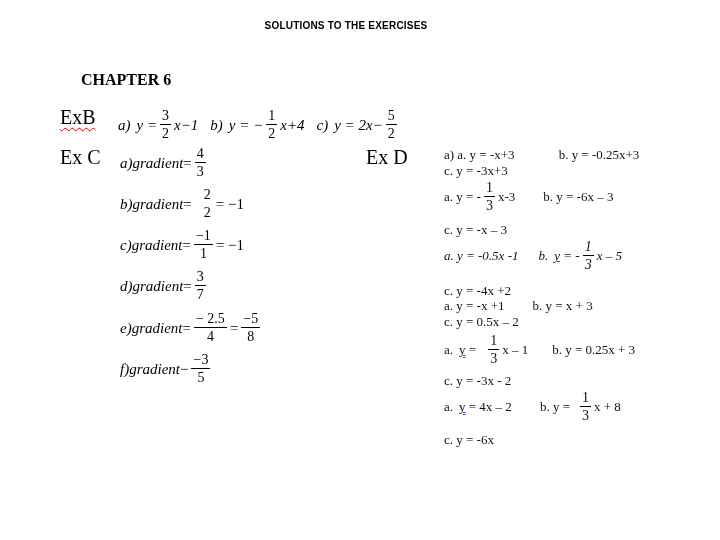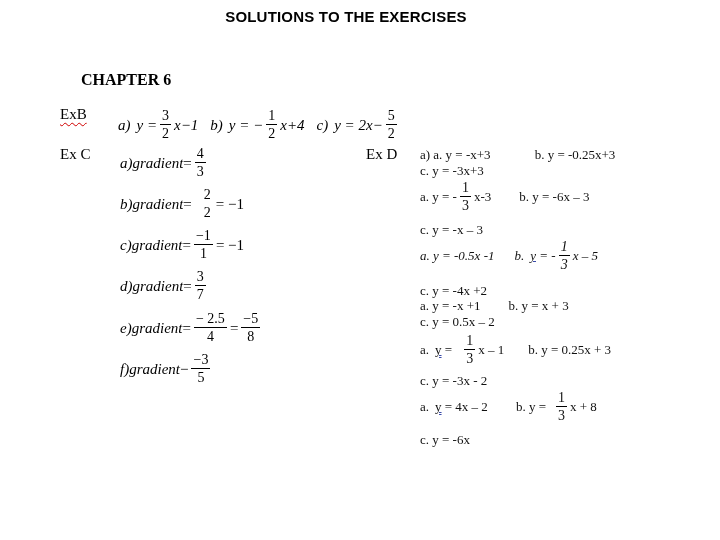--- a/index.html
+++ b/index.html
@@ -1,28 +1,28 @@
 <!DOCTYPE html>
 <html><head>
   <meta charset="utf-8">
   <style>
     html, body { margin:0; padding:0; background:#ffffff; }
     body { width:720px; height:540px; position:relative; overflow:hidden; color:#000; }
     .abs { position:absolute; white-space:nowrap; }
-    .title { left:0; width:692px; top:8px; text-align:center; font-family:"Liberation Sans", sans-serif; font-weight:bold; font-size:15px; letter-spacing:0.2px; }
+    .title { left:0; width:692px; top:20px; text-align:center; font-family:"Liberation Sans", sans-serif; font-weight:bold; font-size:10px; letter-spacing:0.2px; }
     .chapter { left:81px; top:71px; font-family:"Liberation Serif", serif; font-weight:bold; font-size:16px; }
-    .exlabel { font-family:"Liberation Serif", serif; font-size:15px; }
+    .exlabel { font-family:"Liberation Serif", serif; font-size:20px; }
     .spell { text-decoration: underline wavy #d00000; text-underline-offset:3px; text-decoration-thickness:1px; }
     .math { font-family:"Liberation Serif", serif; font-size:15px; display:flex; align-items:center; }
     .it { font-style:italic; }
     .frac { display:inline-flex; flex-direction:column; align-items:center; margin:0 3px; line-height:1; vertical-align:middle; }
     .frac .num { padding:0 2px 1px 2px; border-bottom:1px solid #000; font-size:14px; }
     .frac .den { padding-top:2px; font-size:14px; }
     .frac.nobar .num { border-bottom:1px solid transparent; }
-    .ln { font-family:"Liberation Serif", serif; font-size:13px; color:#111; display:flex; align-items:center; }
+    .ln { font-family:"Liberation Serif", serif; font-size:13px; color:#111; display:flex; align-items:center;margin-left:24px; }
     .ul { text-decoration: underline; text-decoration-color:#3a4aa8; }
     .dul { text-decoration: underline double; text-decoration-color:#3a4aa8; }
     .sp { display:inline-block; width:6px; }
   </style>
 </head>
 <body>
 
 <div class="abs title">SOLUTIONS TO THE EXERCISES</div>
 <div class="abs chapter">CHAPTER 6</div>
 

